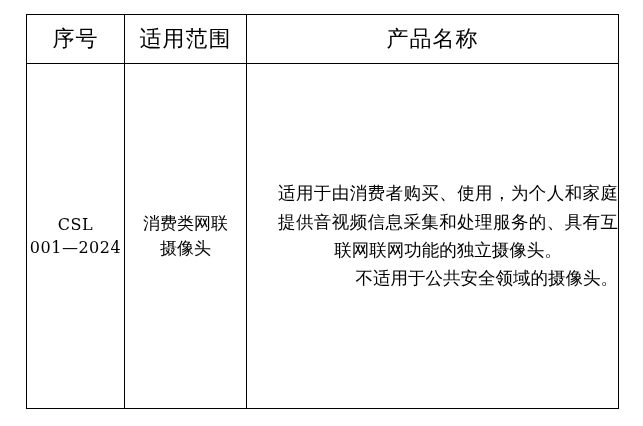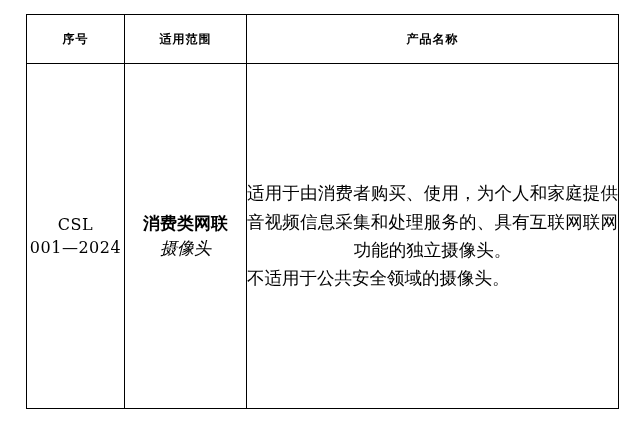--- a/index.html
+++ b/index.html
@@ -34,52 +34,53 @@
     padding: 0;
     vertical-align: middle;
     text-align: center;
   }
   .col-no    { width: 98px; }
   .col-name  { width: 122px; }
   .col-scope { width: 372px; }
 
   thead th {
     height: 48px;
-    font-weight: bold;
-    font-size: 12px;
+    font-weight: normal;
+    font-size: 22px;
     letter-spacing: 1px;
   }
   tbody td {
     height: 344px;
   }
   .cell-no {
     font-size: 16px;
     line-height: 1.45;
     letter-spacing: 0.5px;
   }
   .cell-no .line-1 { display: block; }
   .cell-no .line-2 { display: block; }
   .cell-name {
     font-size: 17px;
     line-height: 1.5;
   }
-  .cell-name .line-1 { display: block; font-weight: bold; }
-  .cell-name .line-2 { display: block; font-style: italic; }
+  .cell-name .line-1 { display: block; }
+  .cell-name .line-2 { display: block; }
   .cell-scope {
     font-size: 17.5px;
     line-height: 1.62;
     padding: 0 8px;
   }
   .cell-scope p {
     margin: 0;
-    text-align: left;
+    text-align: right;
   }
   .cell-scope p.para-1 {
     text-align: justify;
     text-align-last: center;
+    margin-left: 31px;
   }
 </style>
 </head>
 <body>
 
 <div class="page">
   <table class="spec-table">
     <colgroup>
       <col class="col-no">
       <col class="col-name">

